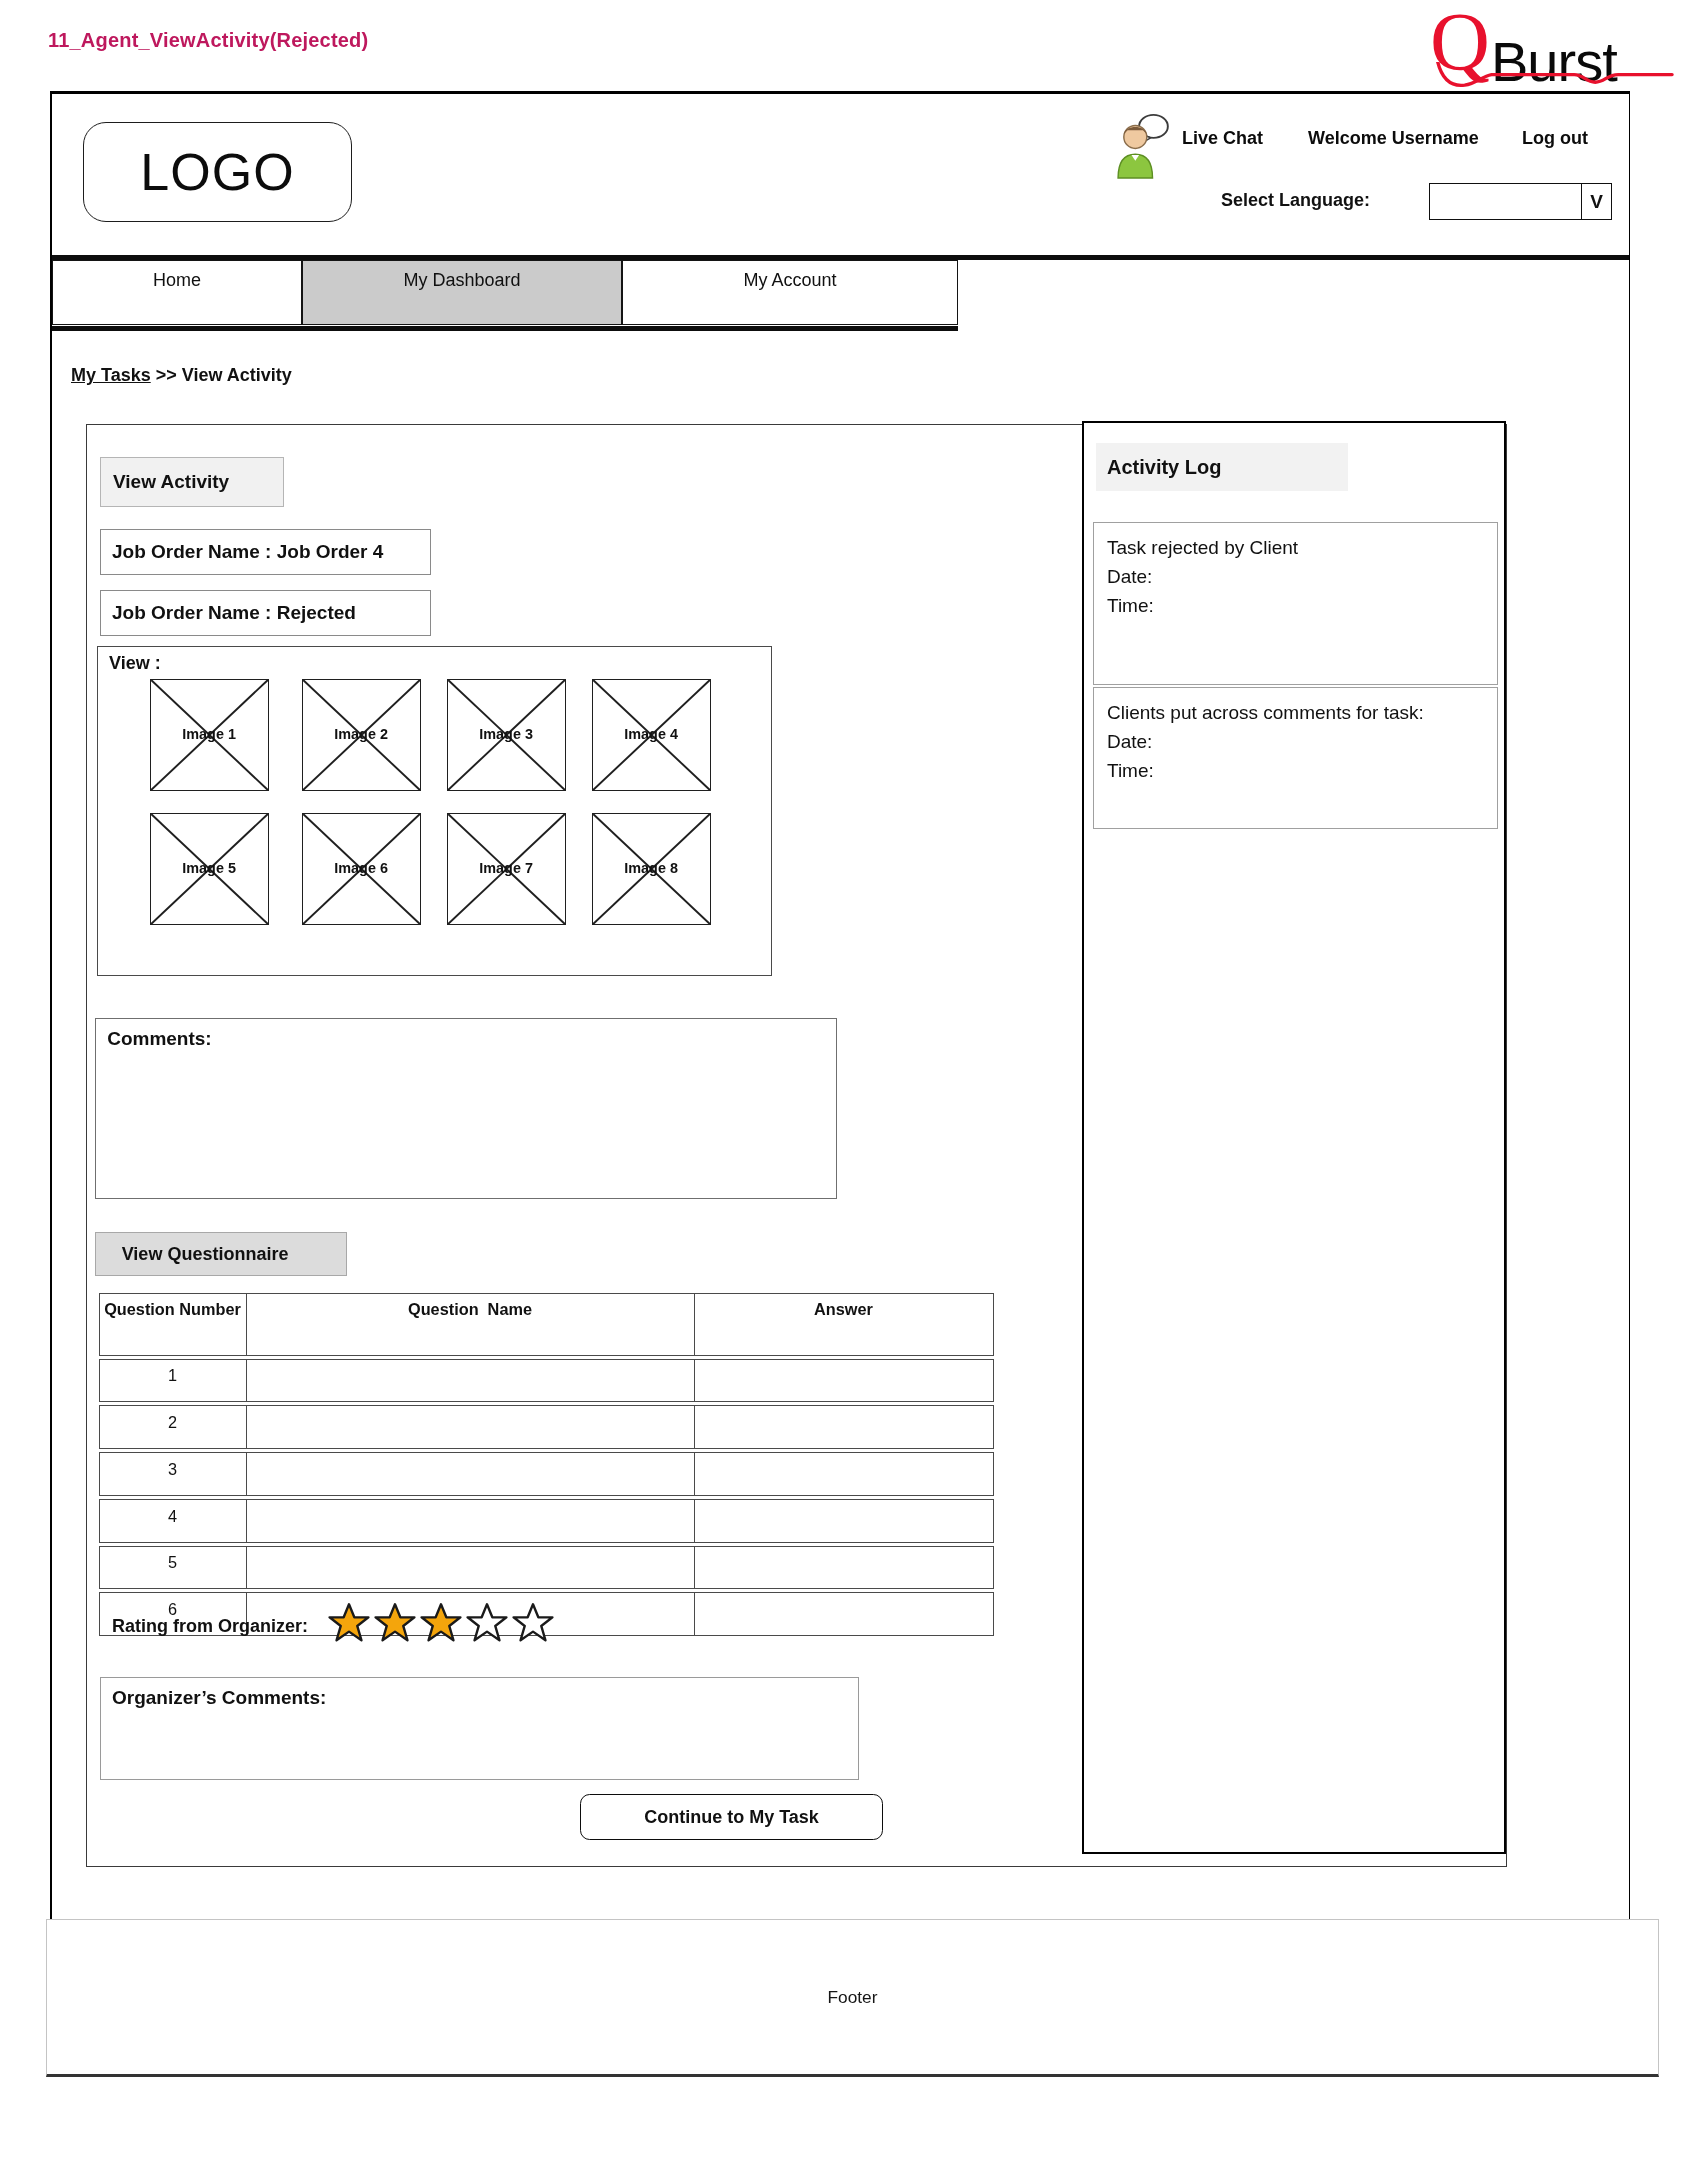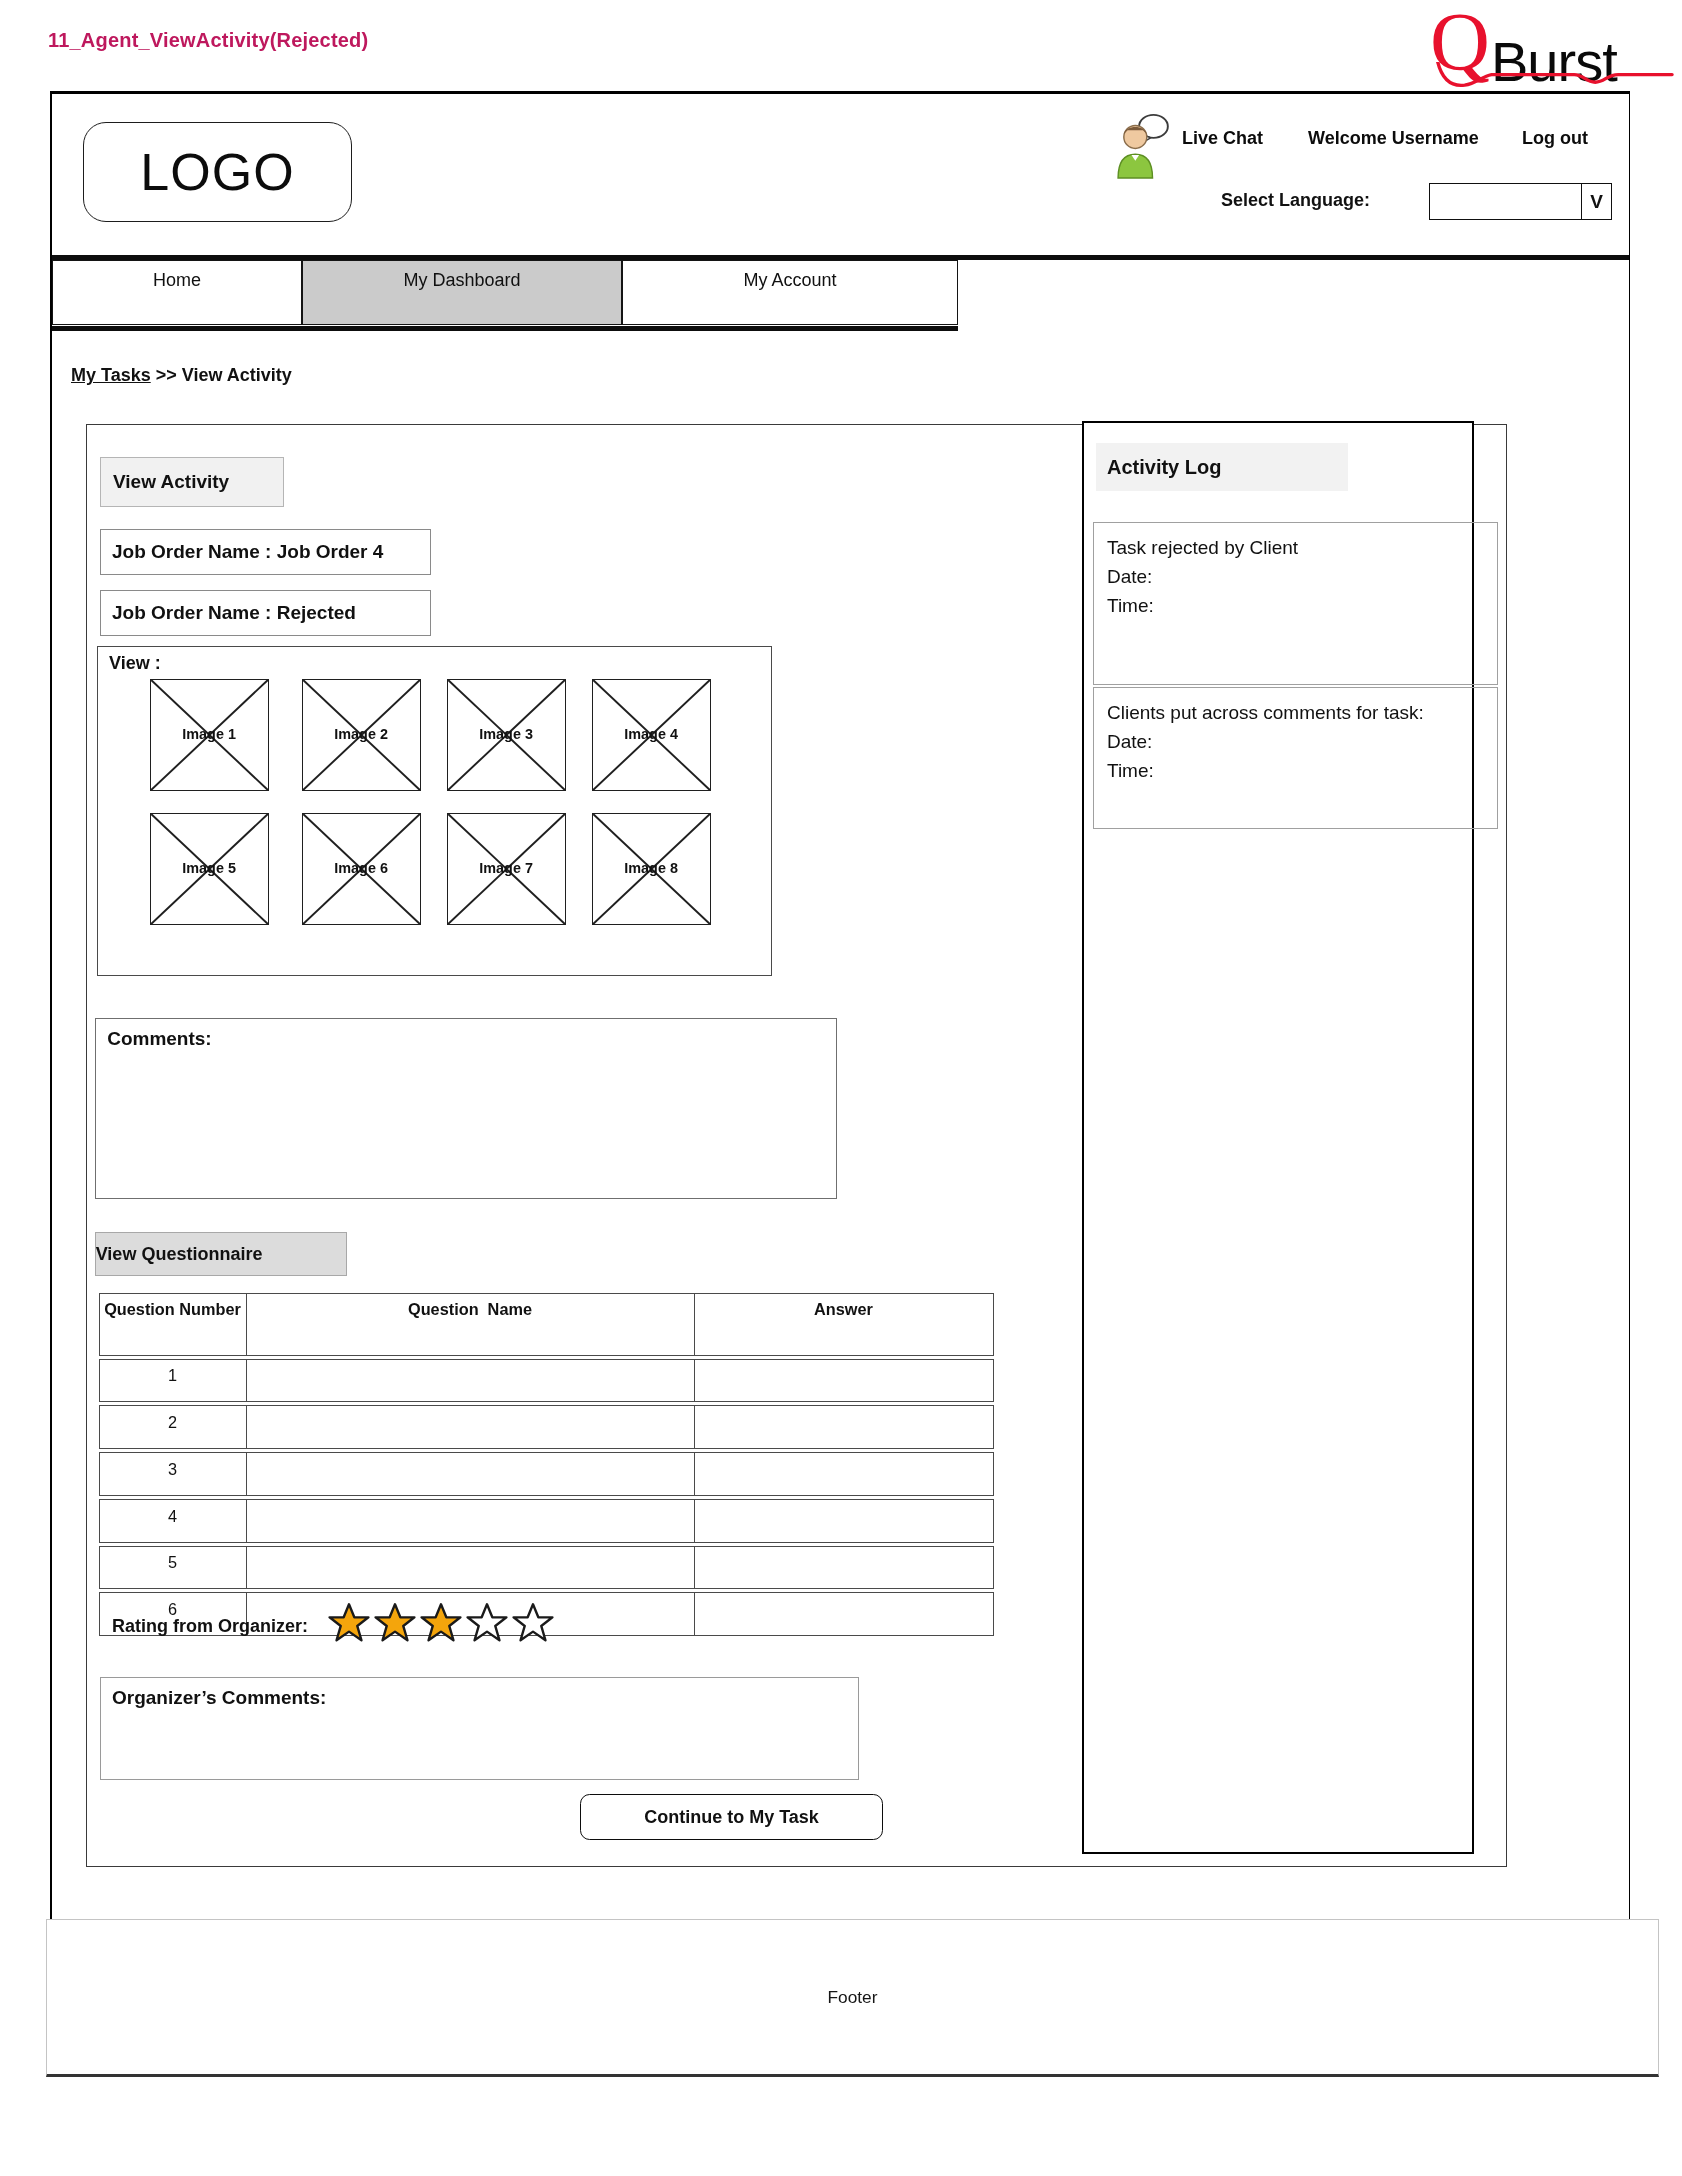--- a/index.html
+++ b/index.html
@@ -44,36 +44,36 @@
   .job-box{border:1.9px solid #8a8a8a;font-weight:bold;font-size:19px;display:flex;align-items:center;padding-left:11.5px;}
   .view-wrap{left:9.6px;top:221px;width:675px;height:330px;border:1.9px solid #4a4a4a;padding-left:36px;}
   .view-label{position:absolute;left:11.5px;top:5.8px;font-size:18px;font-weight:bold;}
   .imgbox{position:absolute;width:117px;height:110px;border:1.9px solid #1f1f1f;cursor:pointer;}
   .imgbox svg{position:absolute;left:0;top:0;width:100%;height:100%;}
   .imgbox .cap{position:absolute;left:0;right:0;top:50%;transform:translateY(-55%);
                text-align:center;font-size:14.4px;font-weight:bold;}
   .comments-box{left:7.7px;top:593px;width:742px;height:181px;border:1.9px solid #6f6f6f;}
   .inner-label{position:absolute;left:11.5px;top:8.6px;font-size:19px;font-weight:bold;}
   .vq-head{left:7.7px;top:807px;width:252px;height:44px;background:#dcdcdc;border:1px solid #a8a8a8;
-           font-size:18px;font-weight:bold;display:flex;align-items:center;padding-left:0;}
+           font-size:18px;font-weight:bold;display:flex;align-items:center;padding-left:26px;}
 
   table.qtable{position:absolute;left:11.5px;top:865px;width:894px;border-collapse:separate;border-spacing:0 3.8px;table-layout:fixed;}
   table.qtable th,table.qtable td{border:1.9px solid #4a4a4a;vertical-align:top;text-align:center;background:#fff;}
   table.qtable th{height:54px;font-size:16.3px;font-weight:bold;padding-top:5.8px;white-space:pre-wrap;}
   table.qtable td{height:34px;font-size:16.3px;padding-top:6.7px;}
   table.qtable .c2,table.qtable .c3{border-left:none;}
 
   .rating-label{left:25px;top:1191px;font-size:18px;font-weight:bold;}
   .stars{left:240px;top:1176px;display:flex;gap:1.9px;}
   .org-box{left:12.5px;top:1252px;width:759px;height:103px;border:1.9px solid #9a9a9a;}
   .continue-btn{left:493px;top:1369px;width:303px;height:46px;border:1.9px solid #0c0c0c;border-radius:9.6px;background:#fff;
                 font-size:18px;font-weight:bold;display:flex;align-items:center;justify-content:center;cursor:pointer;}
 
   
-  #activity-log{left:995px;top:-3.8px;width:392px;height:1433px;border:2.9px solid #000;background:#fff;}
+  #activity-log{left:995px;top:-3.8px;width:424px;height:1433px;border:2.9px solid #000;background:#fff;}
   .al-head{left:11.5px;top:20px;width:252px;height:48px;background:#f2f2f2;font-size:20px;font-weight:bold;
            display:flex;align-items:center;padding-left:11.5px;}
   .al-entry{left:8.6px;width:405px;border:1.9px solid #a0a0a0;font-size:19px;line-height:29px;padding:9.6px 13.4px;box-sizing:border-box;}
 
   
   #footer{left:46px;top:1919px;width:1613px;height:158px;border:1.9px solid #c4c4c4;border-bottom:3.8px solid #333;
           display:flex;align-items:center;justify-content:center;font-size:17.3px;color:#161616;}
 </style>
 </head>
 <body>

